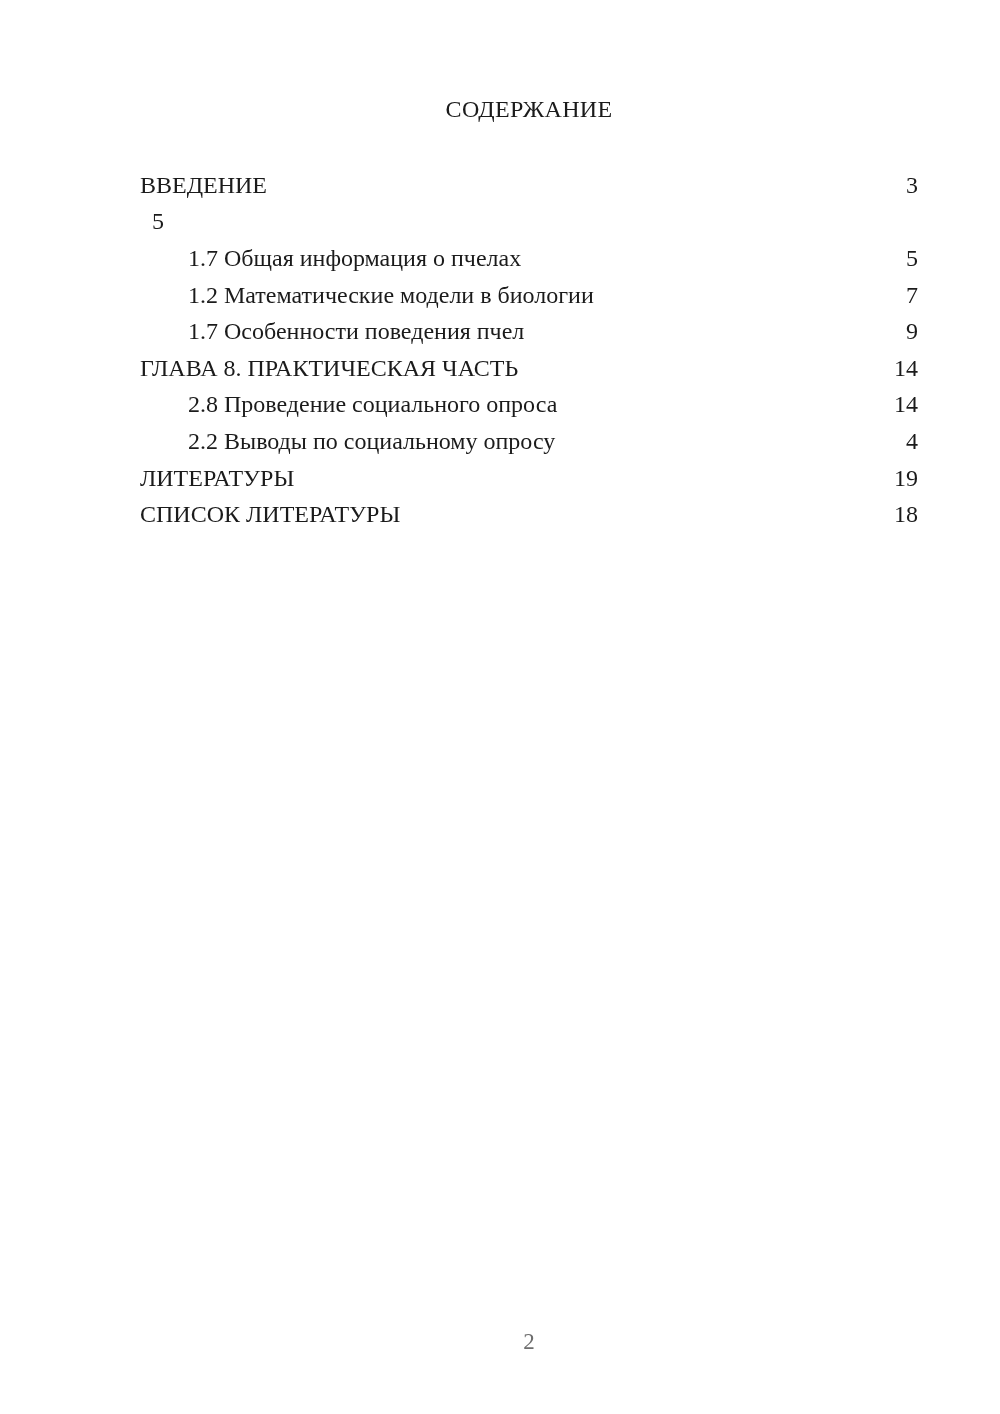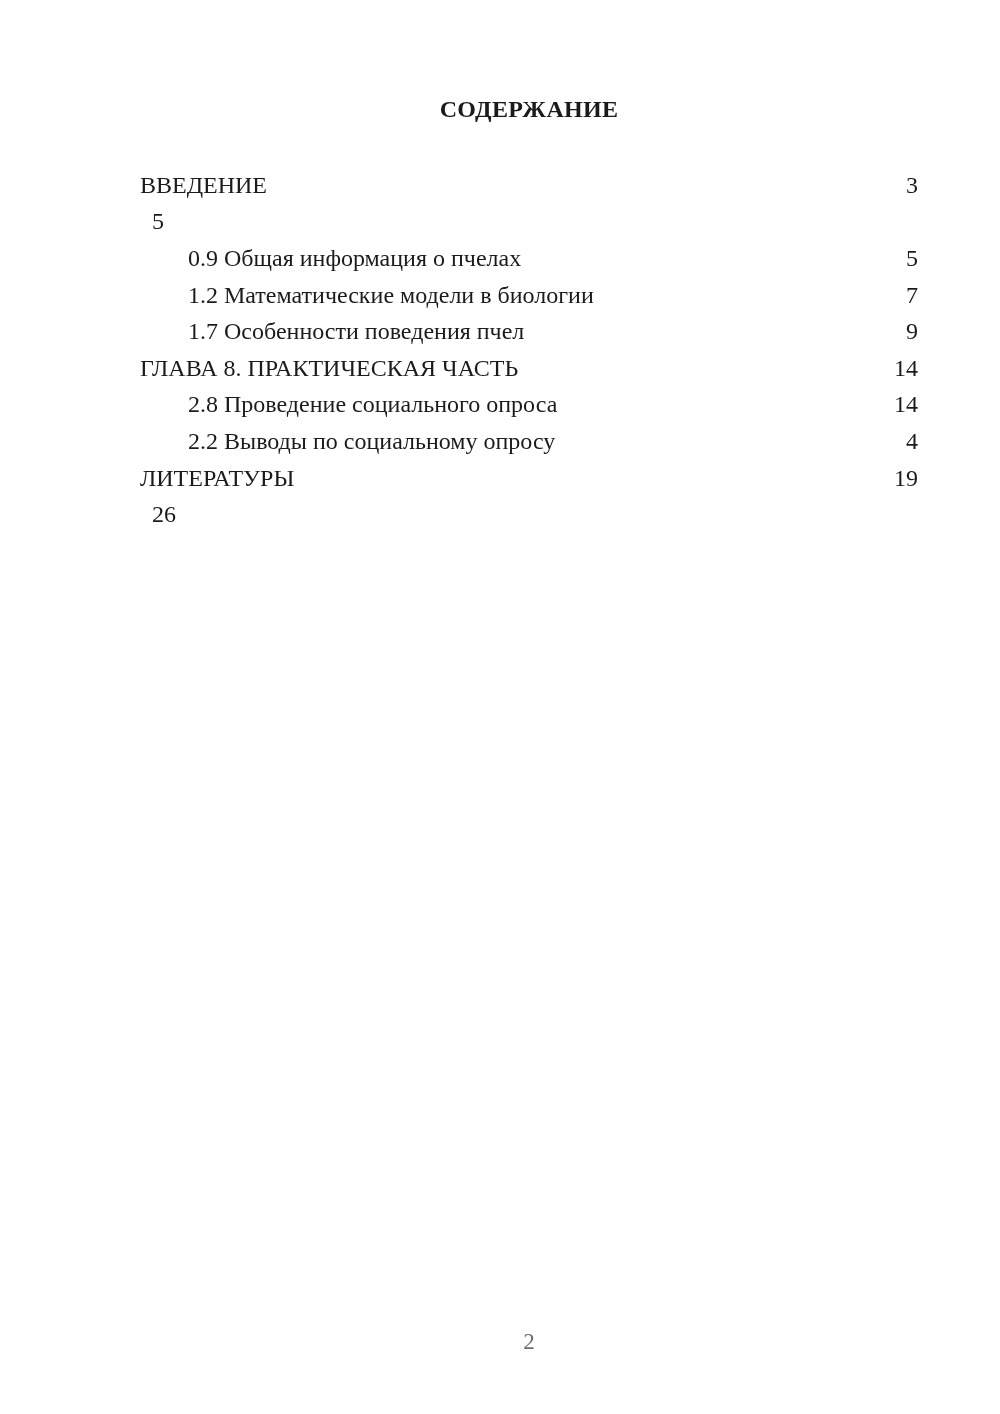--- a/index.html
+++ b/index.html
@@ -17,21 +17,21 @@
     overflow: hidden;
   }
   .content {
     position: absolute;
     left: 140px;
     top: 96px;
     width: 778px;
   }
   .doc-title {
     text-align: center;
-    font-weight: bold;
+    font-weight: normal;
     font-size: 24px;
     line-height: 27px;
     letter-spacing: 0.3px;
   }
   .toc {
     margin-top: 44px;
   }
   .toc-row {
     display: flex;
     align-items: center;
@@ -70,21 +70,21 @@
     <div class="doc-title">СОДЕРЖАНИЕ</div>
     <div class="toc">
         <div class="toc-row">
           <span class="toc-title">ВВЕДЕНИЕ</span>
           <span class="toc-page">3</span>
         </div>
         <div class="toc-row">
           <span class="toc-page">5</span>
         </div>
         <div class="toc-row indent">
-          <span class="toc-title">0.9 Общая информация о пчелах</span>
+          <span class="toc-title">1.7 Общая информация о пчелах</span>
           <span class="toc-page">5</span>
         </div>
         <div class="toc-row indent">
           <span class="toc-title">1.2 Математические модели в биологии</span>
           <span class="toc-page">7</span>
         </div>
         <div class="toc-row indent">
           <span class="toc-title">1.7 Особенности поведения пчел</span>
           <span class="toc-page">9</span>
         </div>
@@ -98,18 +98,19 @@
         </div>
         <div class="toc-row indent">
           <span class="toc-title">2.2 Выводы по социальному опросу</span>
           <span class="toc-page">4</span>
         </div>
         <div class="toc-row">
           <span class="toc-title">ЛИТЕРАТУРЫ</span>
           <span class="toc-page">19</span>
         </div>
         <div class="toc-row">
-          <span class="toc-page">26</span>
+          <span class="toc-title">СПИСОК ЛИТЕРАТУРЫ</span>
+          <span class="toc-page">18</span>
         </div>
       </div>
   </div>
   <div class="footer">2</div>
 </div>
 
 </body></html>

